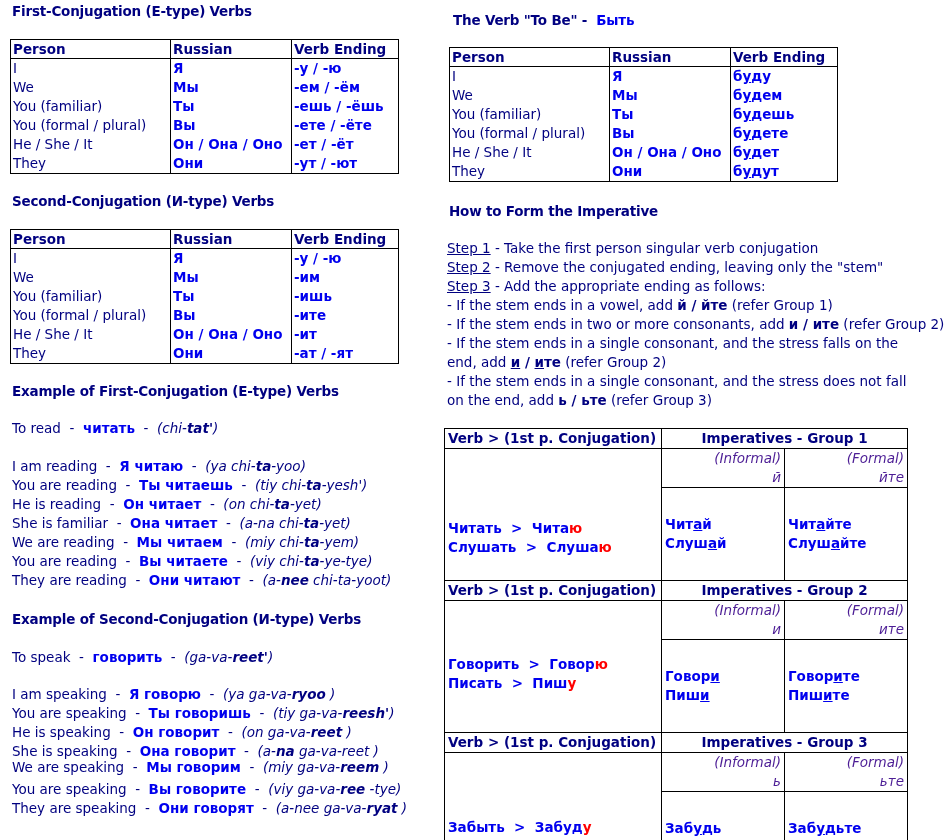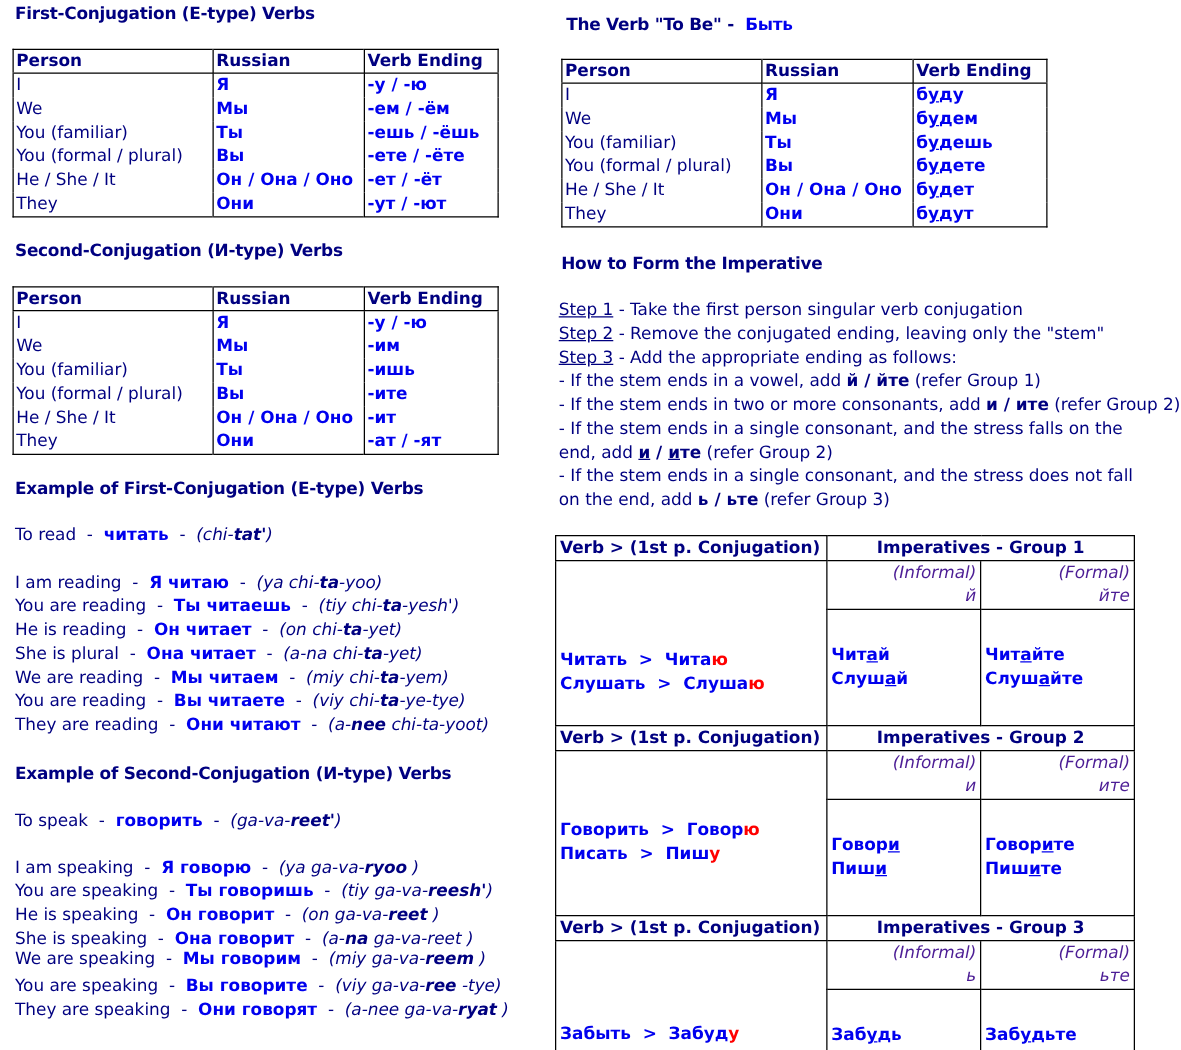--- a/index.html
+++ b/index.html
@@ -127,21 +127,21 @@
   </table>
 
 <div class="abs h" style="left:12px;top:383px;">Example of First-Conjugation (E-type) Verbs</div>
 <div class="line" style="left:12px;top:419px;">
   <span>To read</span><span>&nbsp; - &nbsp;</span><span class="ru">читать</span><span>&nbsp; - &nbsp;</span><span class="it">(chi-</span><span class="it b">tat'</span><span class="it">)</span>
 </div>
 <div id="ex1-rows">
     <div class="line" style="left: 12px; top: 457px;"><span>I am reading</span><span>&nbsp; - &nbsp;</span><span class="ru">Я чита</span><span class="ru red">ю</span><span>&nbsp; - &nbsp;</span><span class="it">(ya chi-</span><span class="it b">ta</span><span class="it">-yoo)</span></div>
     <div class="line" style="left: 12px; top: 476px;"><span>You are reading</span><span>&nbsp; - &nbsp;</span><span class="ru">Ты чита</span><span class="ru red">ешь</span><span>&nbsp; - &nbsp;</span><span class="it">(tiy chi-</span><span class="it b">ta</span><span class="it">-yesh')</span></div>
     <div class="line" style="left: 12px; top: 495px;"><span>He is reading</span><span>&nbsp; - &nbsp;</span><span class="ru">Он чита</span><span class="ru red">ет</span><span>&nbsp; - &nbsp;</span><span class="it">(on chi-</span><span class="it b">ta</span><span class="it">-yet)</span></div>
-    <div class="line" style="left: 12px; top: 514px;"><span>She is plural</span><span>&nbsp; - &nbsp;</span><span class="ru">Она чита</span><span class="ru red">ет</span><span>&nbsp; - &nbsp;</span><span class="it">(a-na chi-</span><span class="it b">ta</span><span class="it">-yet)</span></div>
+    <div class="line" style="left: 12px; top: 514px;"><span>She is familiar</span><span>&nbsp; - &nbsp;</span><span class="ru">Она чита</span><span class="ru red">ет</span><span>&nbsp; - &nbsp;</span><span class="it">(a-na chi-</span><span class="it b">ta</span><span class="it">-yet)</span></div>
     <div class="line" style="left: 12px; top: 533px;"><span>We are reading</span><span>&nbsp; - &nbsp;</span><span class="ru">Мы чита</span><span class="ru red">ем</span><span>&nbsp; - &nbsp;</span><span class="it">(miy chi-</span><span class="it b">ta</span><span class="it">-yem)</span></div>
     <div class="line" style="left: 12px; top: 552px;"><span>You are reading</span><span>&nbsp; - &nbsp;</span><span class="ru">Вы чита</span><span class="ru red">ете</span><span>&nbsp; - &nbsp;</span><span class="it">(viy chi-</span><span class="it b">ta</span><span class="it">-ye-tye)</span></div>
     <div class="line" style="left: 12px; top: 571px;"><span>They are reading</span><span>&nbsp; - &nbsp;</span><span class="ru">Они чита</span><span class="ru red">ют</span><span>&nbsp; - &nbsp;</span><span class="it">(a-</span><span class="it b">nee</span><span class="it"> chi-ta-yoot)</span></div>
   </div>
 
 <div class="abs h" style="left:12px;top:611px;">Example of Second-Conjugation (И-type) Verbs</div>
 <div class="line" style="left:12px;top:648px;">
   <span>To speak</span><span>&nbsp; - &nbsp;</span><span class="ru">говорить</span><span>&nbsp; - &nbsp;</span><span class="it">(ga-va-</span><span class="it b">reet'</span><span class="it">)</span>
 </div>
 <div id="ex2-rows">

